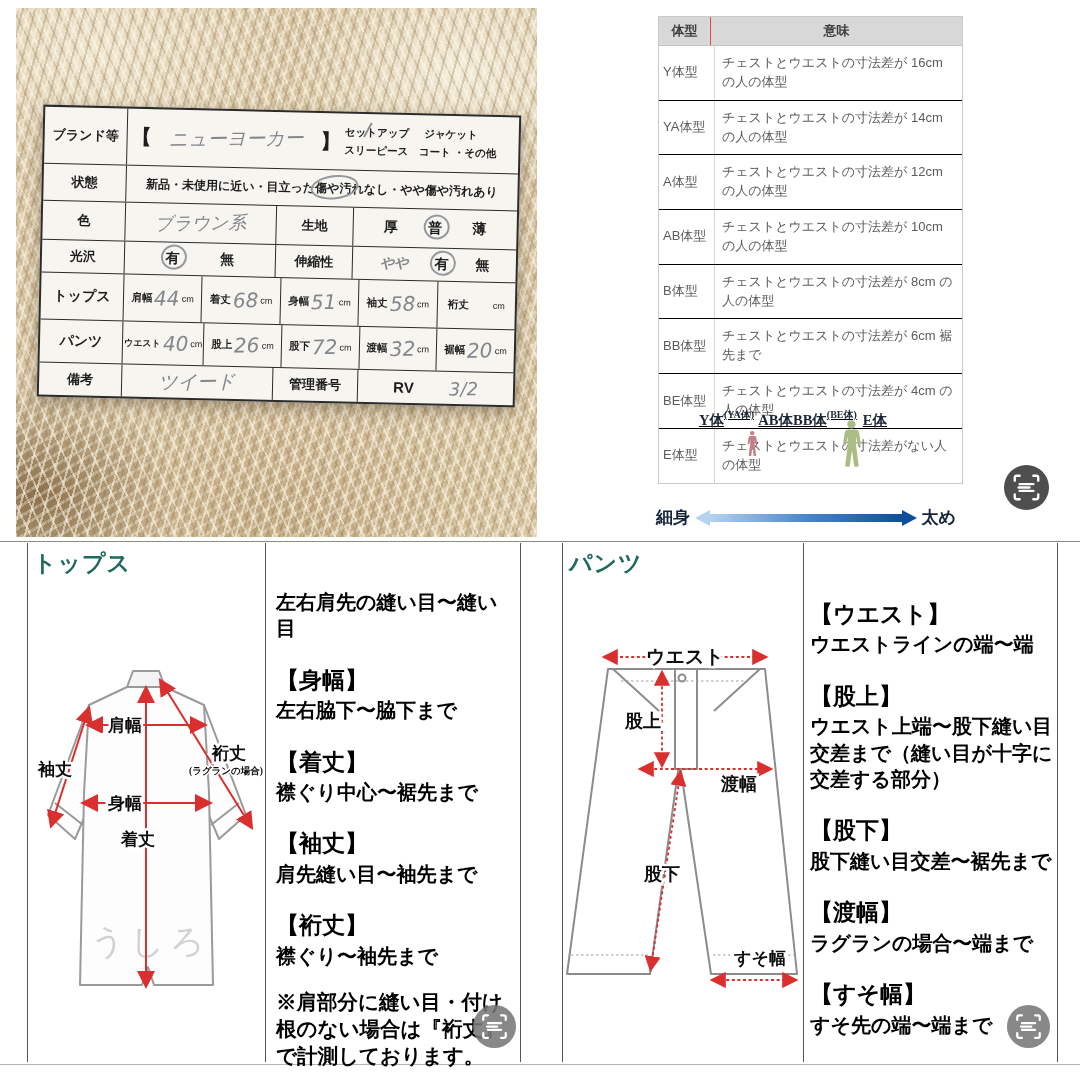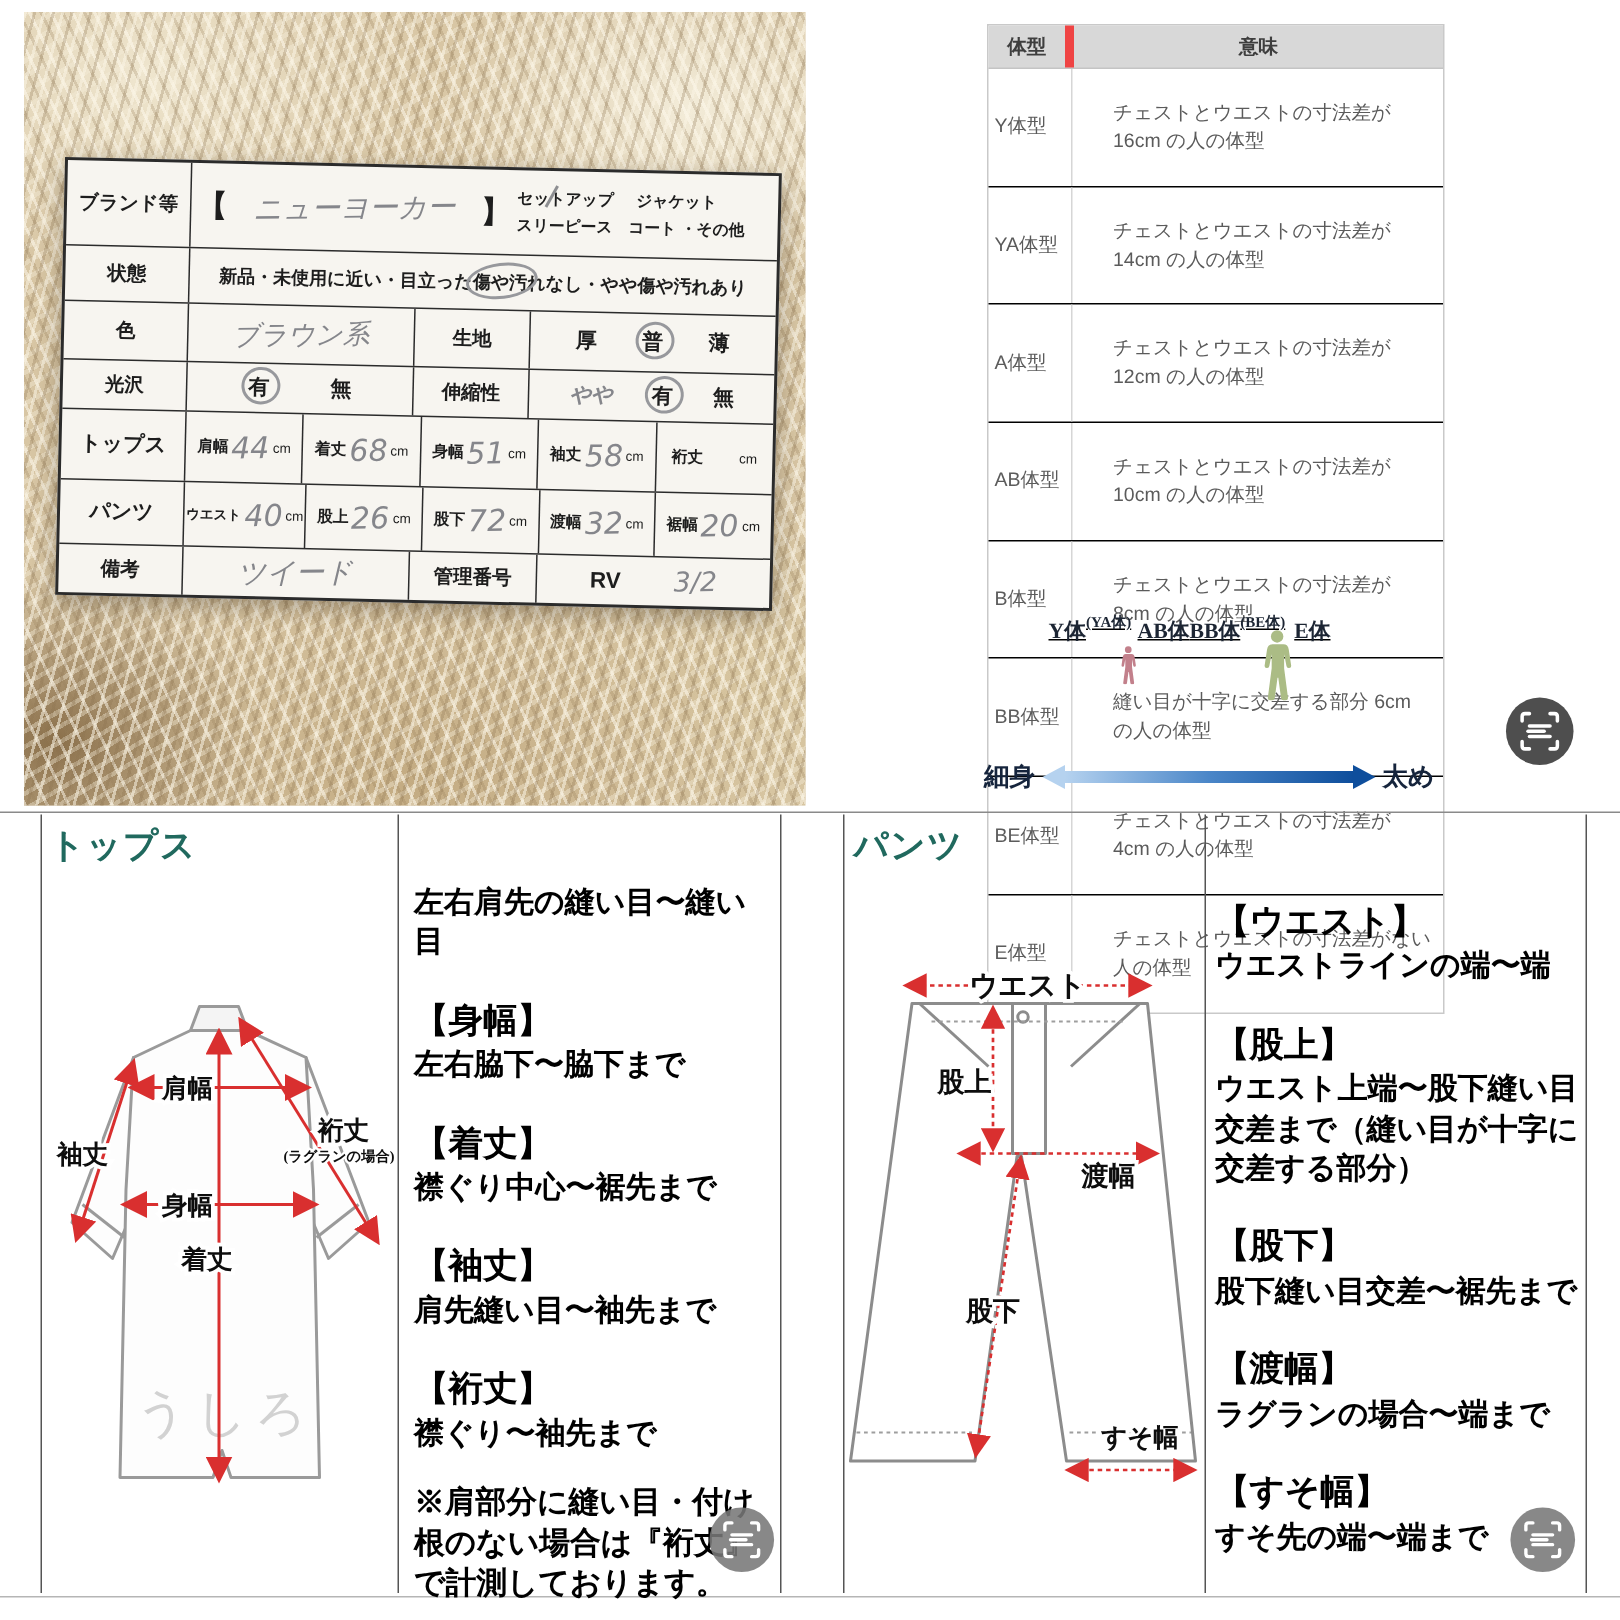--- a/index.html
+++ b/index.html
@@ -40,27 +40,27 @@
   .grp.last{border-right:none;}
   .gname{font-weight:bold;font-size:10.5px;white-space:nowrap;}
   .gname.small{font-size:9px;}
   .gval{font-size:20px;min-width:20px;text-align:center;}
   .gunit{font-size:9px;}
 
   
   #btable{left:658px;top:16px;width:303px;border:1px solid #c9c9c9;background:#fff;
           font-size:13px;color:#5b5b5b;}
   .thead{display:flex;background:#d8d8d8;color:#3e3e3e;font-weight:bold;border-bottom:1px solid #c4c4c4;}
-  .th1{flex:0 0 47px;padding:5px 2px;text-align:center;border-right:6px solid #ef4444;}
+  .th1{flex:0 0 47px;padding:5px 2px;text-align:center;border-right:1px solid #ef4444;}
   .th2{flex:1;padding:5px 2px;text-align:center;}
   .trow{display:flex;border-bottom:1px solid #000000;min-height:44px;}
   .trow.short{min-height:29px;}
   .trow:last-child{border-bottom:none;}
   .tc1{flex:0 0 47px;padding:3px 4px;border-right:1px solid #d6d6d6;display:flex;align-items:center;line-height:1.3;}
-  .tc2{flex:1;padding:20px 7px;display:flex;align-items:center;line-height:1.45;margin-left:20px;}
+  .tc2{flex:1;padding:8px 7px;display:flex;align-items:center;line-height:1.45;}
 
   
   #figures{left:699px;top:408px;display:flex;}
   .fig{width:47px;display:flex;flex-direction:row;align-items:flex-start;text-decoration:underline;}
   .figlabel{margin-top:3px;font-family:"Liberation Serif",serif;font-weight:bold;
             font-size:14.5px;color:#1c2533;white-space:nowrap;}
   .figsub{font-family:"Liberation Serif",serif;font-weight:bold;font-size:10px;color:#1c2533;white-space:nowrap;}
   #scale{left:656px;top:506px;width:300px;display:flex;align-items:center;gap:5px;
          font-family:"Liberation Serif",serif;font-weight:bold;font-size:17px;color:#15243c;}
   #scalebar{flex:1;display:flex;align-items:center;}
@@ -238,21 +238,21 @@
     <div class="trow">
       <div class="tc1">AB体型</div>
       <div class="tc2">チェストとウエストの寸法差が 10cm の人の体型</div>
     </div>
     <div class="trow">
       <div class="tc1">B体型</div>
       <div class="tc2">チェストとウエストの寸法差が 8cm の人の体型</div>
     </div>
     <div class="trow">
       <div class="tc1">BB体型</div>
-      <div class="tc2">縫い目が十字に交差する部分 6cm の人の体型</div>
+      <div class="tc2">チェストとウエストの寸法差が 6cm 裾先まで</div>
     </div>
     <div class="trow">
       <div class="tc1">BE体型</div>
       <div class="tc2">チェストとウエストの寸法差が 4cm の人の体型</div>
     </div>
     <div class="trow short">
       <div class="tc1">E体型</div>
       <div class="tc2">チェストとウエストの寸法差がない人の体型</div>
     </div>
   </div>

